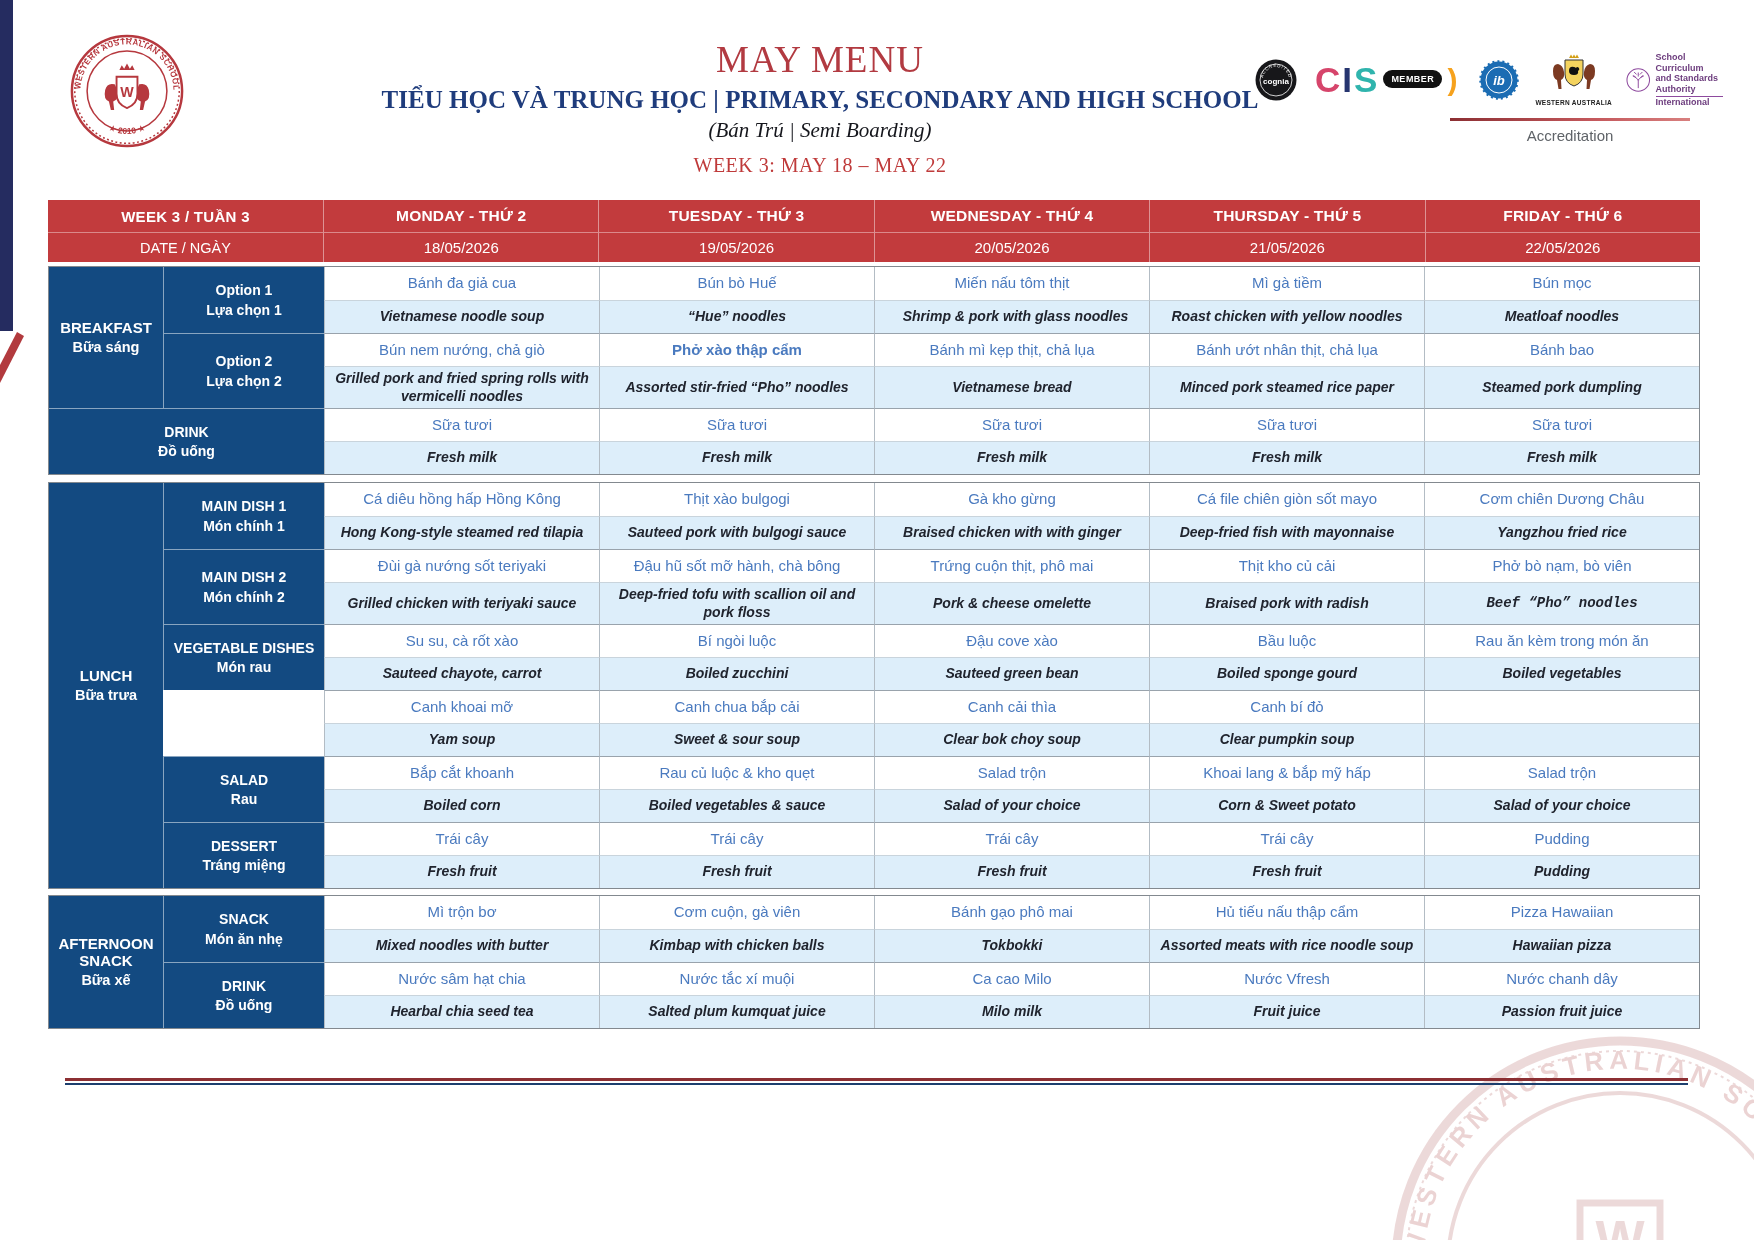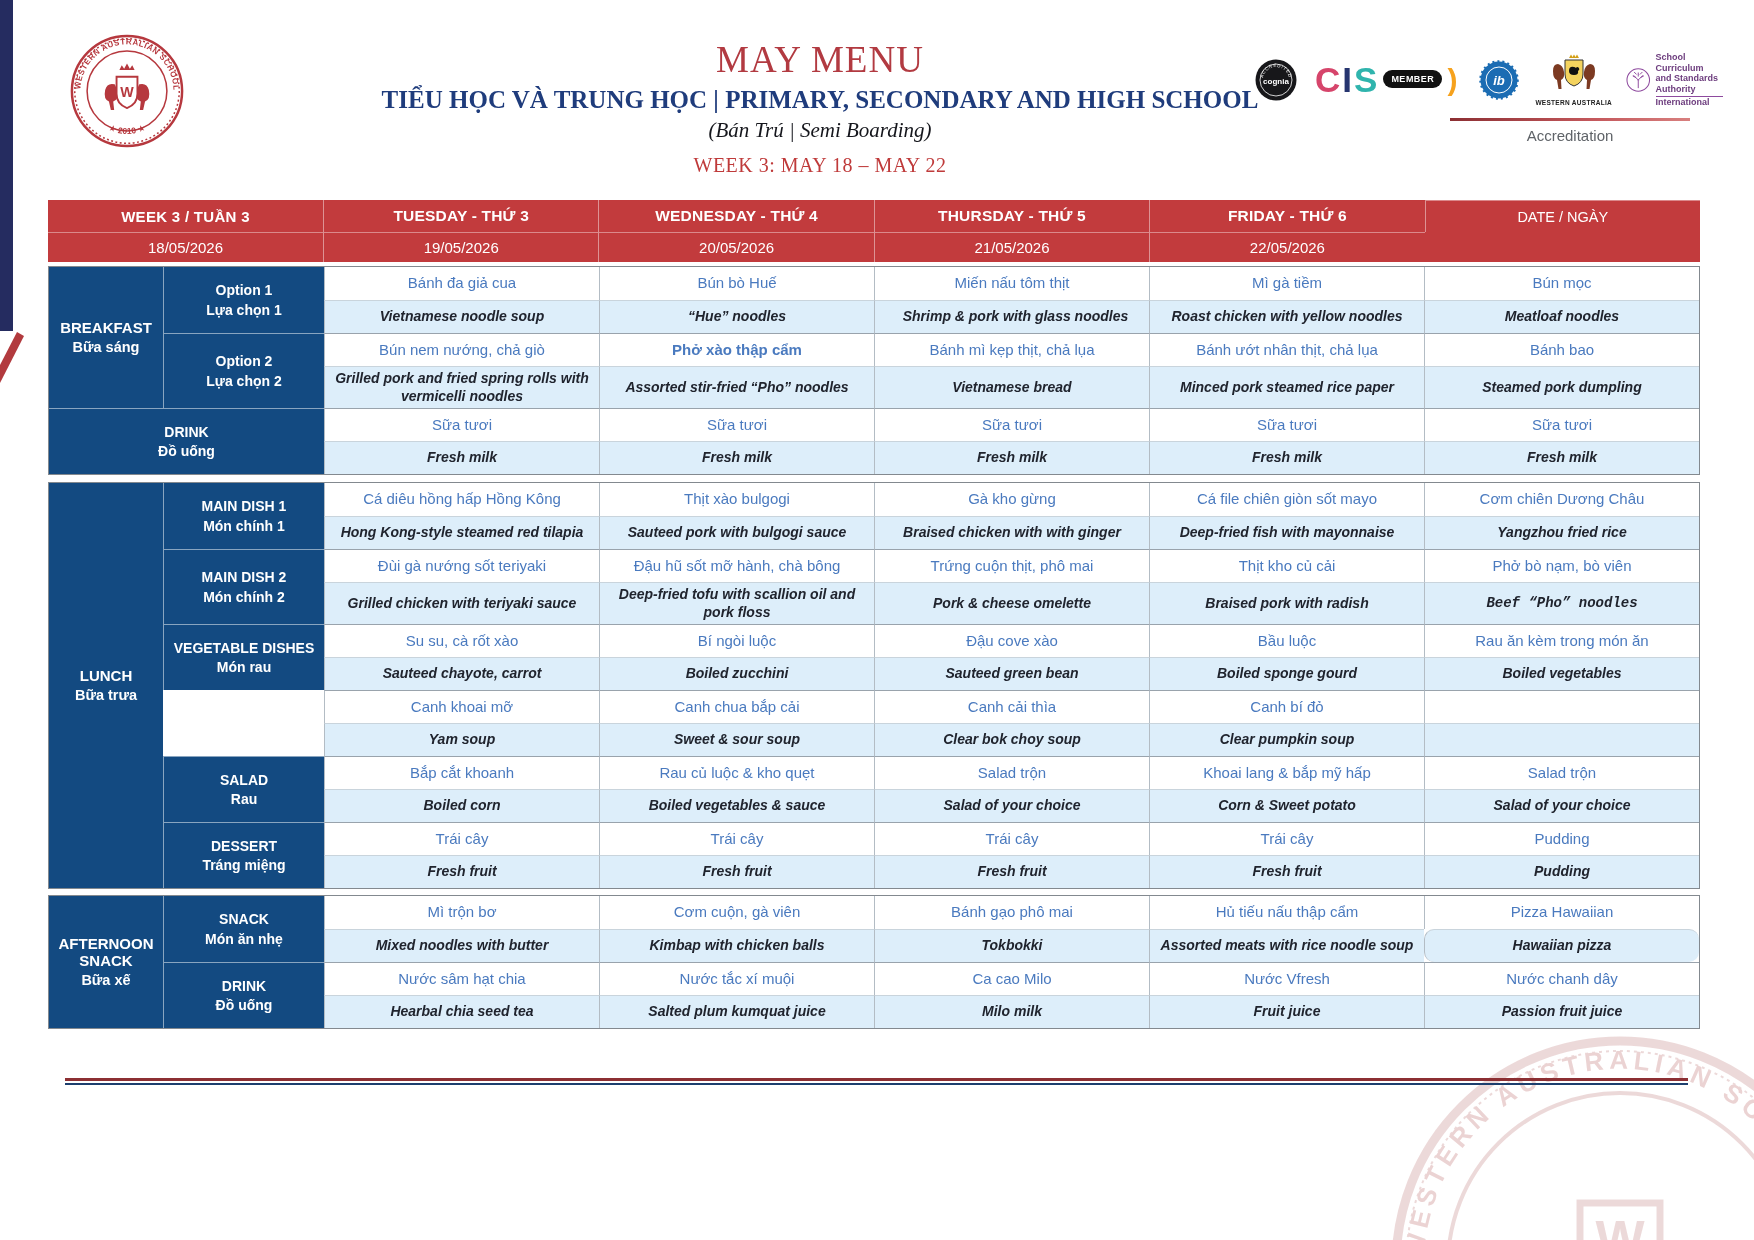--- a/index.html
+++ b/index.html
@@ -175,20 +175,21 @@
         </div>
       </div>
     </div>
     <div class="accr-line"></div>
     <div class="accr-label">Accreditation</div>
   </div>
 
   <main class="menu">
     <div class="band">
       <div class="bweek">WEEK 3 / TUẦN 3</div>
+      <div class="bday">MONDAY - THỨ 2</div>
       <div class="bday">TUESDAY - THỨ 3</div>
       <div class="bday">WEDNESDAY - THỨ 4</div>
       <div class="bday">THURSDAY - THỨ 5</div>
       <div class="bday">FRIDAY - THỨ 6</div>
       <div class="bdatelabel r2">DATE / NGÀY</div>
       <div class="bdate r2">18/05/2026</div>
       <div class="bdate r2">19/05/2026</div>
       <div class="bdate r2">20/05/2026</div>
       <div class="bdate r2">21/05/2026</div>
       <div class="bdate r2">22/05/2026</div>
@@ -338,21 +339,21 @@
         </div>
         <div class="cell cell-vn" style="grid-area: 1 / 3;">Mì trộn bơ</div>
         <div class="cell cell-en" style="grid-area: 2 / 3;">Mixed noodles with butter</div>
         <div class="cell cell-vn" style="grid-area: 1 / 4;">Cơm cuộn, gà viên</div>
         <div class="cell cell-en" style="grid-area: 2 / 4;">Kimbap with chicken balls</div>
         <div class="cell cell-vn" style="grid-area: 1 / 5;">Bánh gạo phô mai</div>
         <div class="cell cell-en" style="grid-area: 2 / 5;">Tokbokki</div>
         <div class="cell cell-vn" style="grid-area: 1 / 6;">Hủ tiếu nấu thập cẩm</div>
         <div class="cell cell-en" style="grid-area: 2 / 6;">Assorted meats with rice noodle soup</div>
         <div class="cell cell-vn" style="grid-area: 1 / 7;">Pizza Hawaiian</div>
-        <div class="cell cell-en" style="grid-area: 2 / 7; border-radius: 10px;">Hawaiian pizza</div>
+        <div class="cell cell-en" style="grid-area: 2 / 7;">Hawaiian pizza</div>
         <div class="sub-label bt slb" style="grid-area: 3 / 2 / 5;">
           <span class="l1">DRINK</span>
           <span class="l2">Đồ uống</span>
         </div>
         <div class="cell cell-vn btd" style="grid-area: 3 / 3;">Nước sâm hạt chia</div>
         <div class="cell cell-en" style="grid-area: 4 / 3;">Hearbal chia seed tea</div>
         <div class="cell cell-vn btd" style="grid-area: 3 / 4;">Nước tắc xí muội</div>
         <div class="cell cell-en" style="grid-area: 4 / 4;">Salted plum kumquat juice</div>
         <div class="cell cell-vn btd" style="grid-area: 3 / 5;">Ca cao Milo</div>
         <div class="cell cell-en" style="grid-area: 4 / 5;">Milo milk</div>

